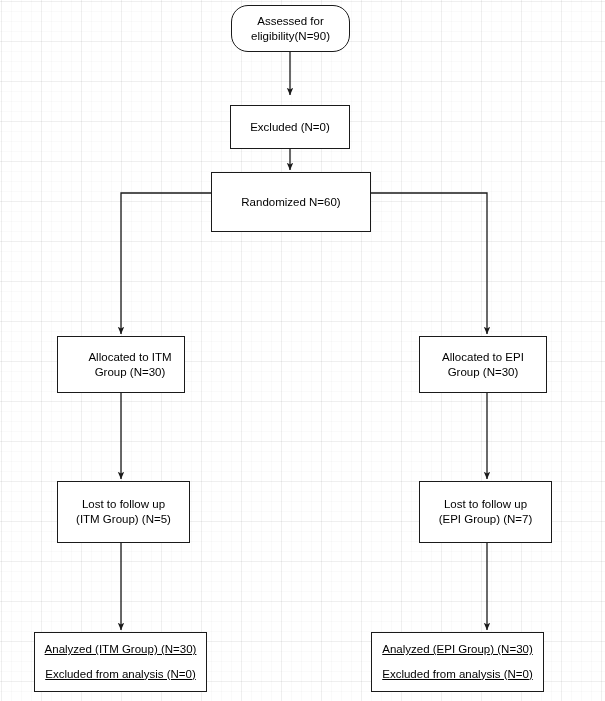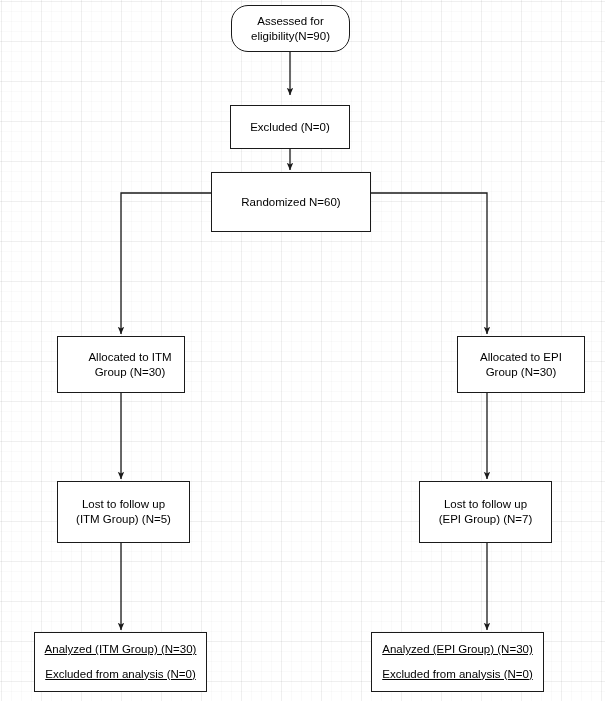--- a/index.html
+++ b/index.html
@@ -89,21 +89,21 @@
 
   <div class="node" style="left:211px; top:172px; width:160px; height:60px;">
     <span class="ln">Randomized N=60)</span>
   </div>
 
   <div class="node" style="left:57px; top:336px; width:128px; height:57px;padding-left:18px;">
     <span class="ln">Allocated to ITM</span>
     <span class="ln">Group (N=30)</span>
   </div>
 
-  <div class="node" style="left:419px; top:336px; width:128px; height:57px;margin-left:38px;">
+  <div class="node" style="left:419px; top:336px; width:128px; height:57px;">
     <span class="ln">Allocated to EPI</span>
     <span class="ln">Group (N=30)</span>
   </div>
 
   <div class="node" style="left:57px; top:481px; width:133px; height:62px;">
     <span class="ln">Lost to follow up</span>
     <span class="ln">(ITM Group) (N=5)</span>
   </div>
 
   <div class="node" style="left:419px; top:481px; width:133px; height:62px;">

